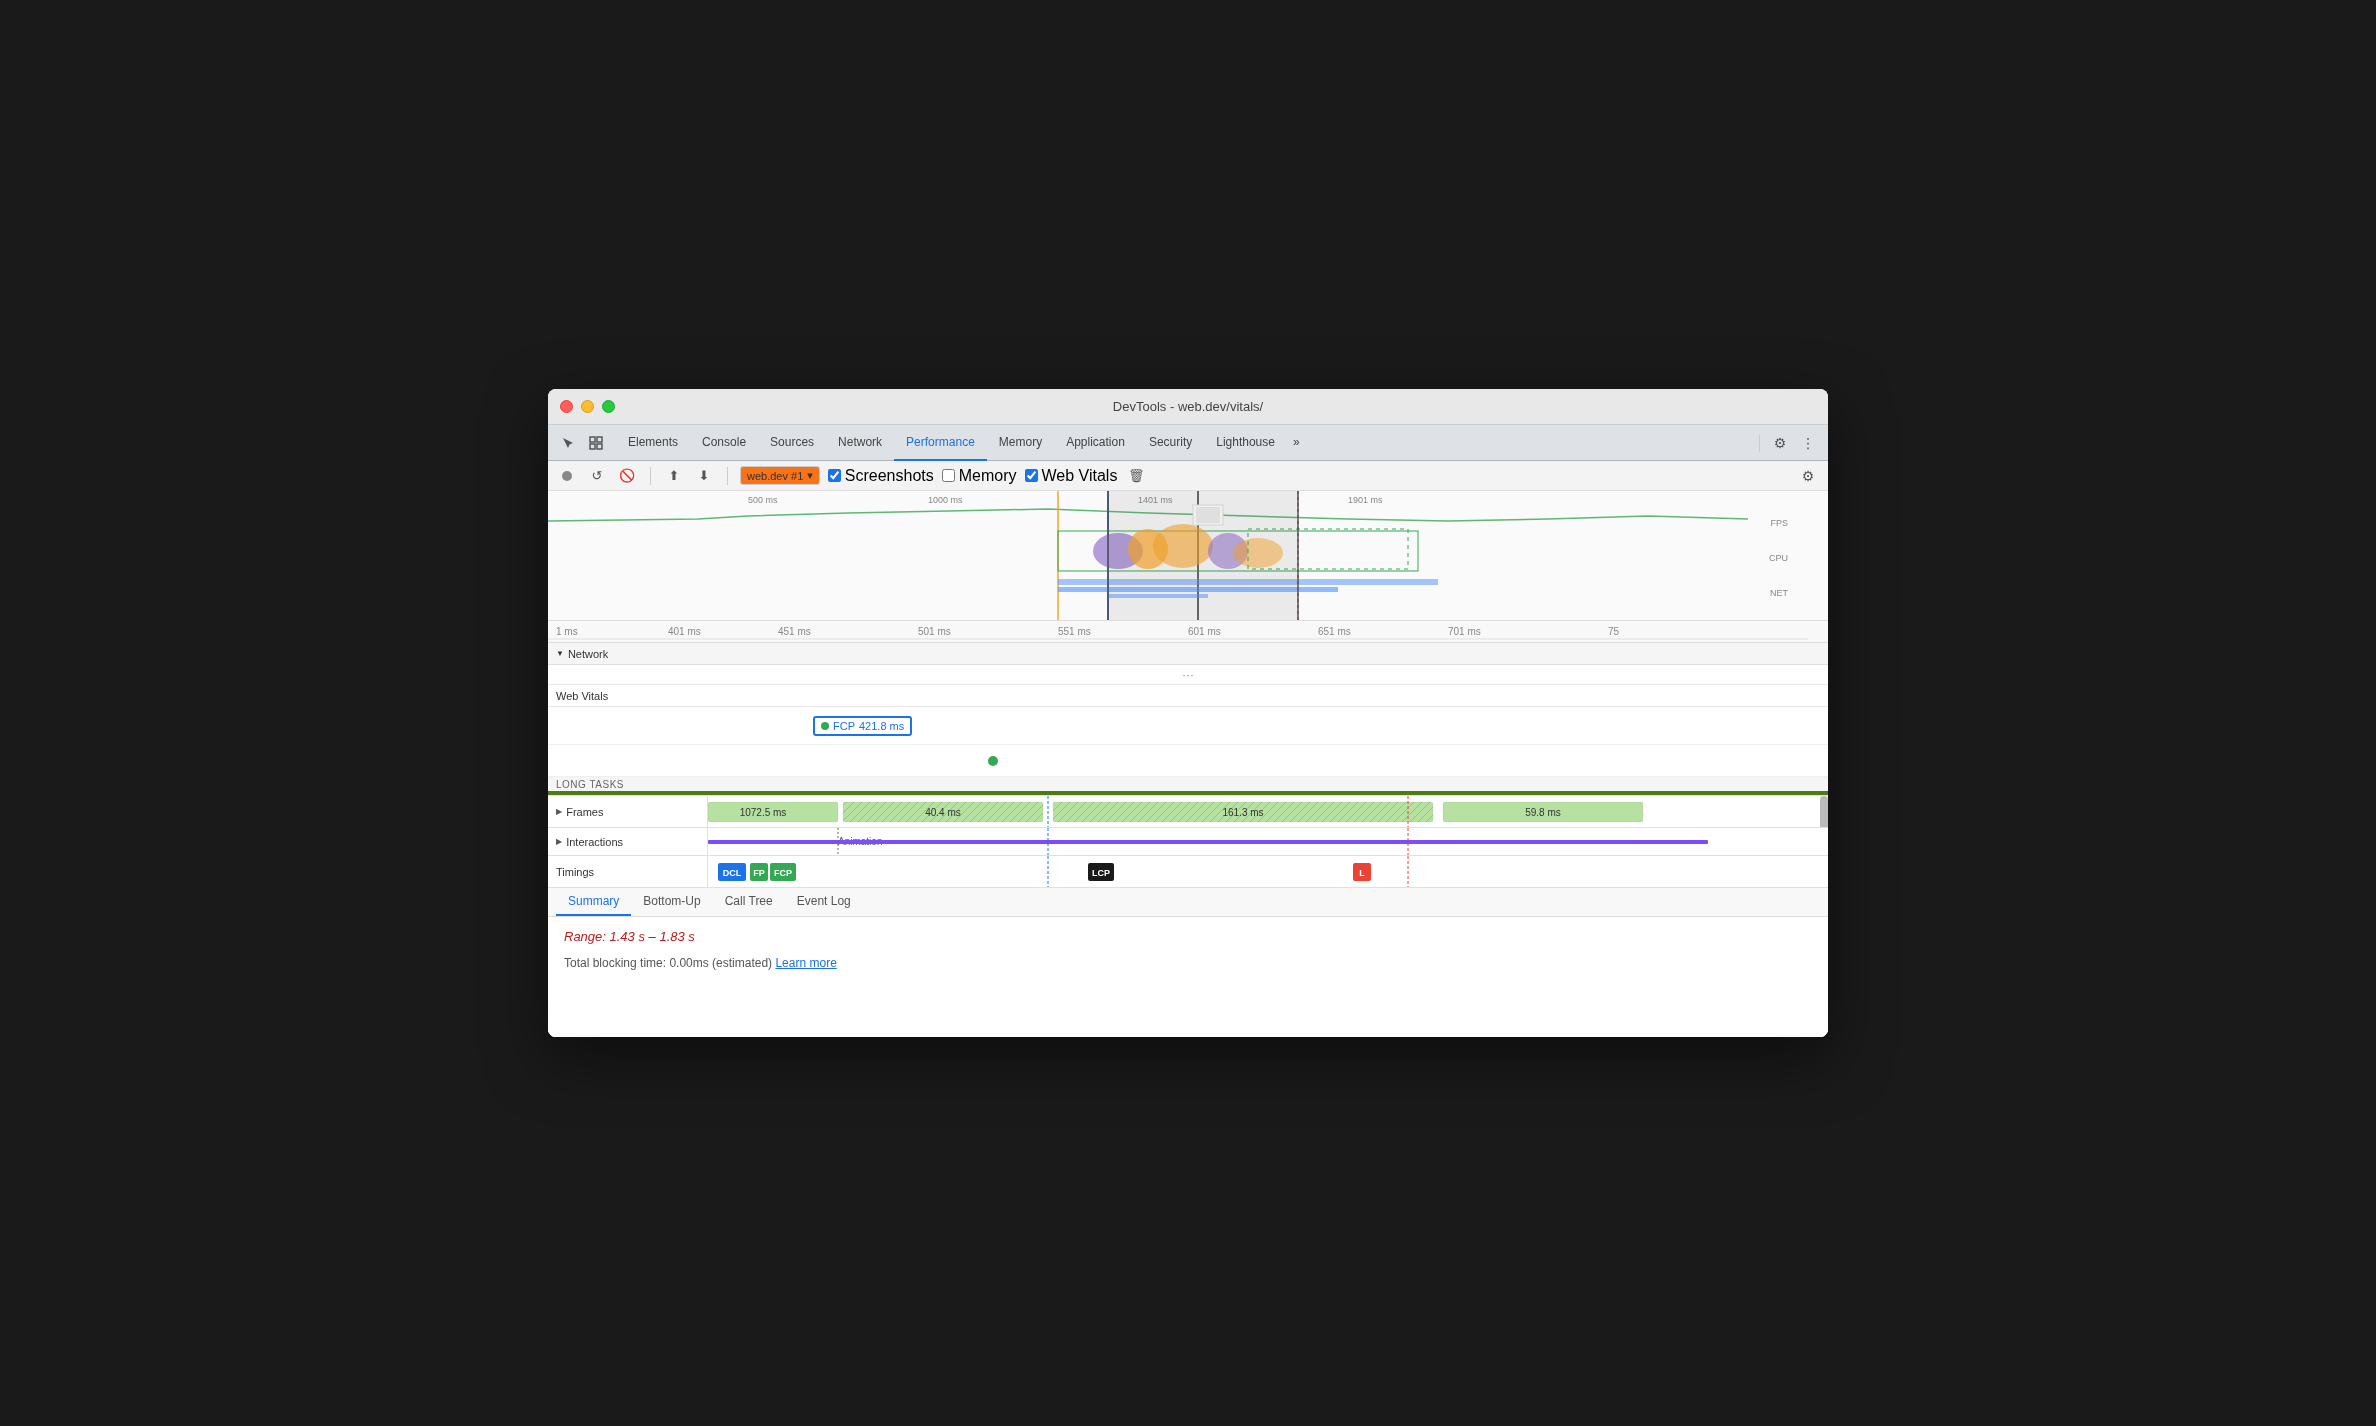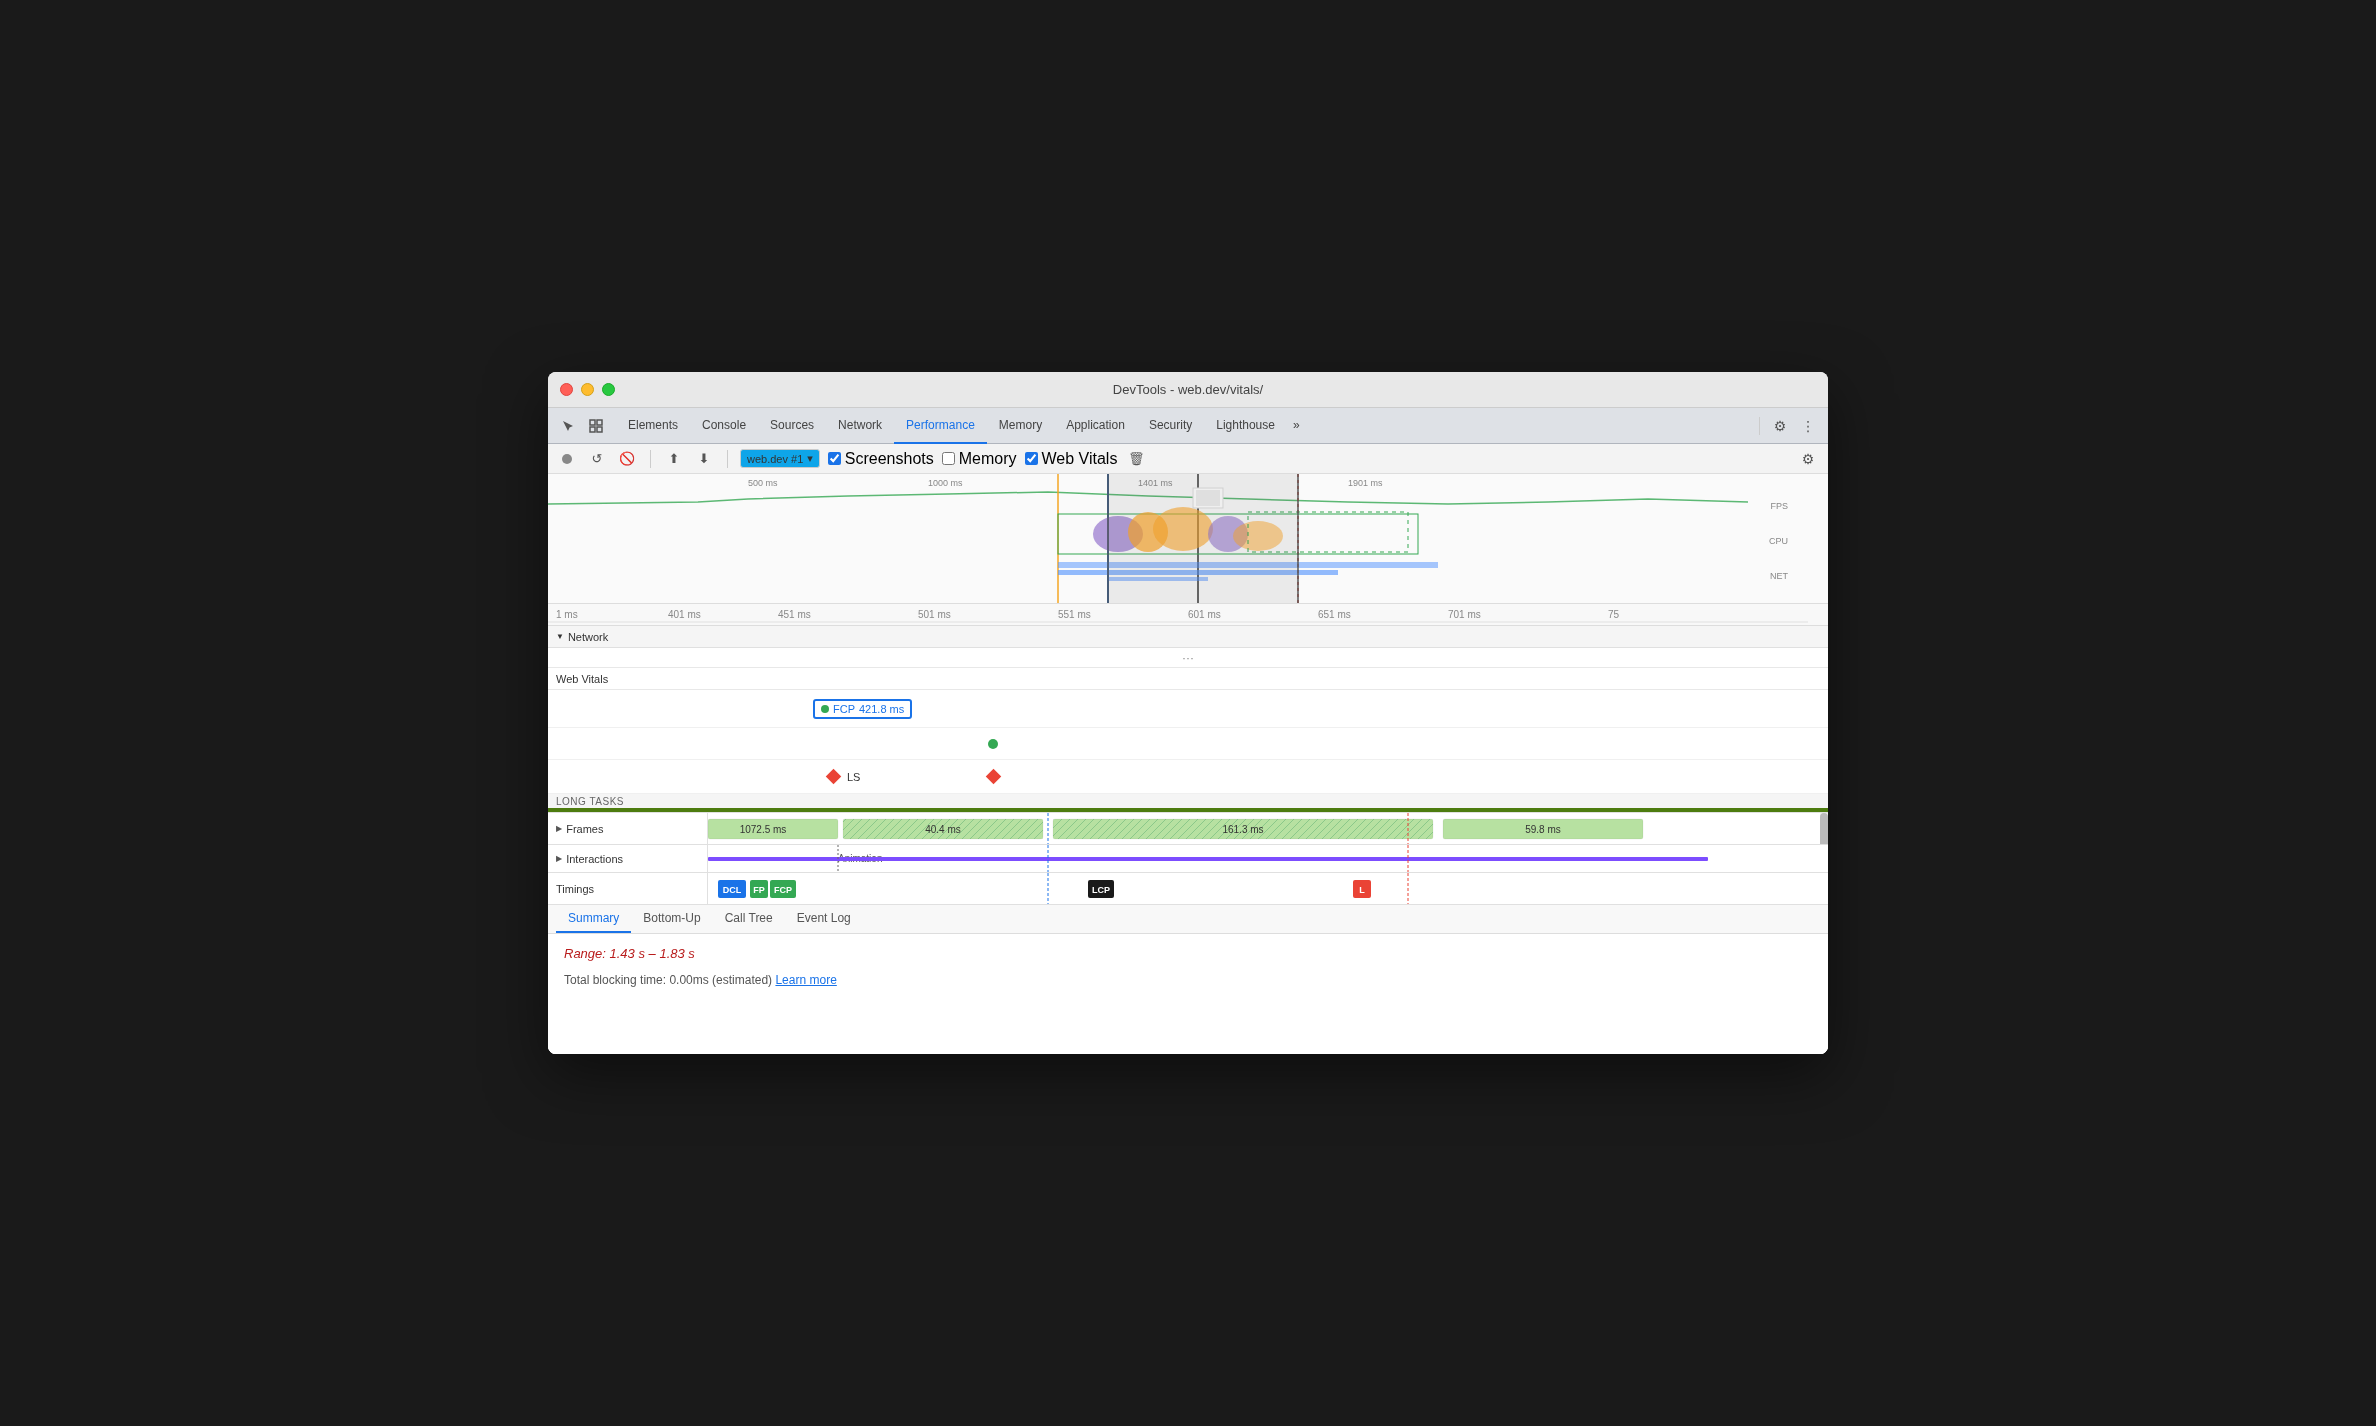--- a/index.html
+++ b/index.html
@@ -131,21 +131,21 @@
     }
     .session-select {
       display: flex;
       align-items: center;
       gap: 4px;
       font-size: 11px;
       color: #333;
       border: 1px solid #ccc;
       padding: 2px 6px;
       border-radius: 3px;
-      background: #0ea5e9;
+      background: #f97316;
       cursor: pointer;
     }
     .checkbox-item {
       display: flex;
       align-items: center;
       gap: 4px;
       cursor: pointer;
     }
     .checkbox-item input[type=checkbox] {
       accent-color: #1a73e8;
@@ -528,27 +528,20 @@
             <div class="fcp-dot"></div>
             <span>FCP</span>
             <span>421.8 ms</span>
           </div>
         </div>
 
         <div class="vitals-row" style="height: 32px;">
           <div class="lcp-dot"></div>
         </div>
 
-        <div class="vitals-row" style="height: 34px;">
-          <div style="position: absolute; left: 280px; top: 50%; transform: translateY(-50%); display: flex; align-items: center; gap: 8px;">
-            <div style="width: 11px; height: 11px; background: #ea4335; transform: rotate(45deg);"></div>
-            <span style="font-size: 11px; color: #333;">LS</span>
-            <div style="width: 11px; height: 11px; background: #ea4335; transform: rotate(45deg); margin-left: 120px;"></div>
-          </div>
-        </div>
 
         <div class="long-tasks-label">
           <span>LONG TASKS</span>
         </div>
       </div>
 
       <div class="frames-row">
         <div class="row-label">
           <span style="font-size: 8px; color: #555;">▶</span>
           <span>Frames</span>

